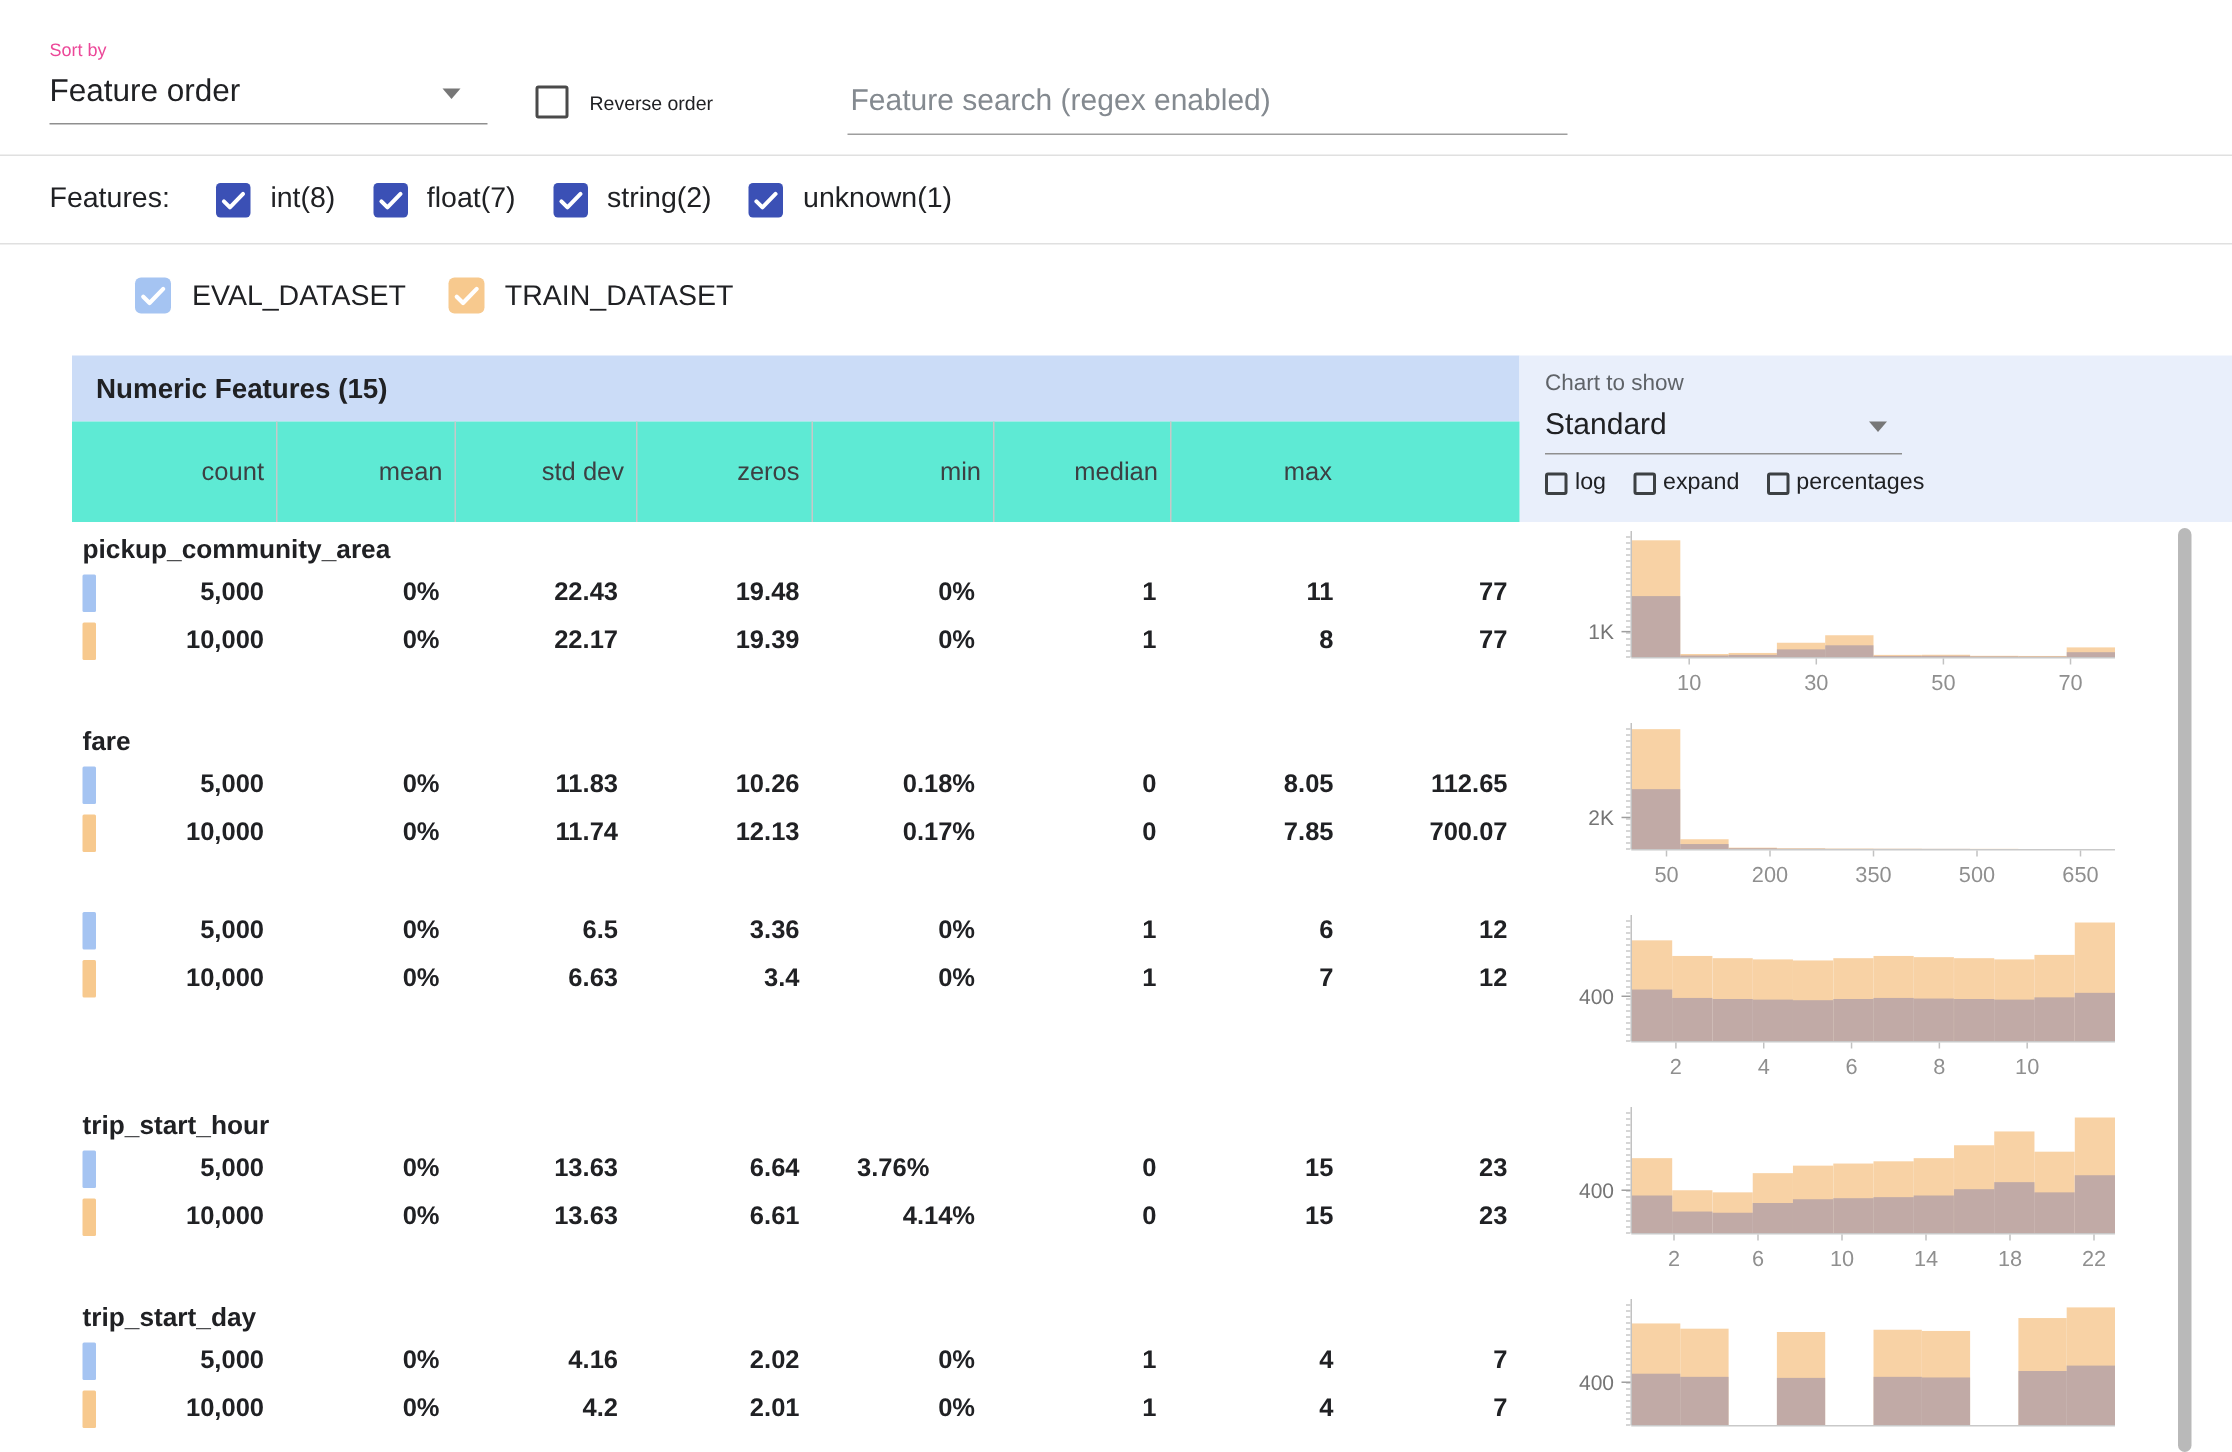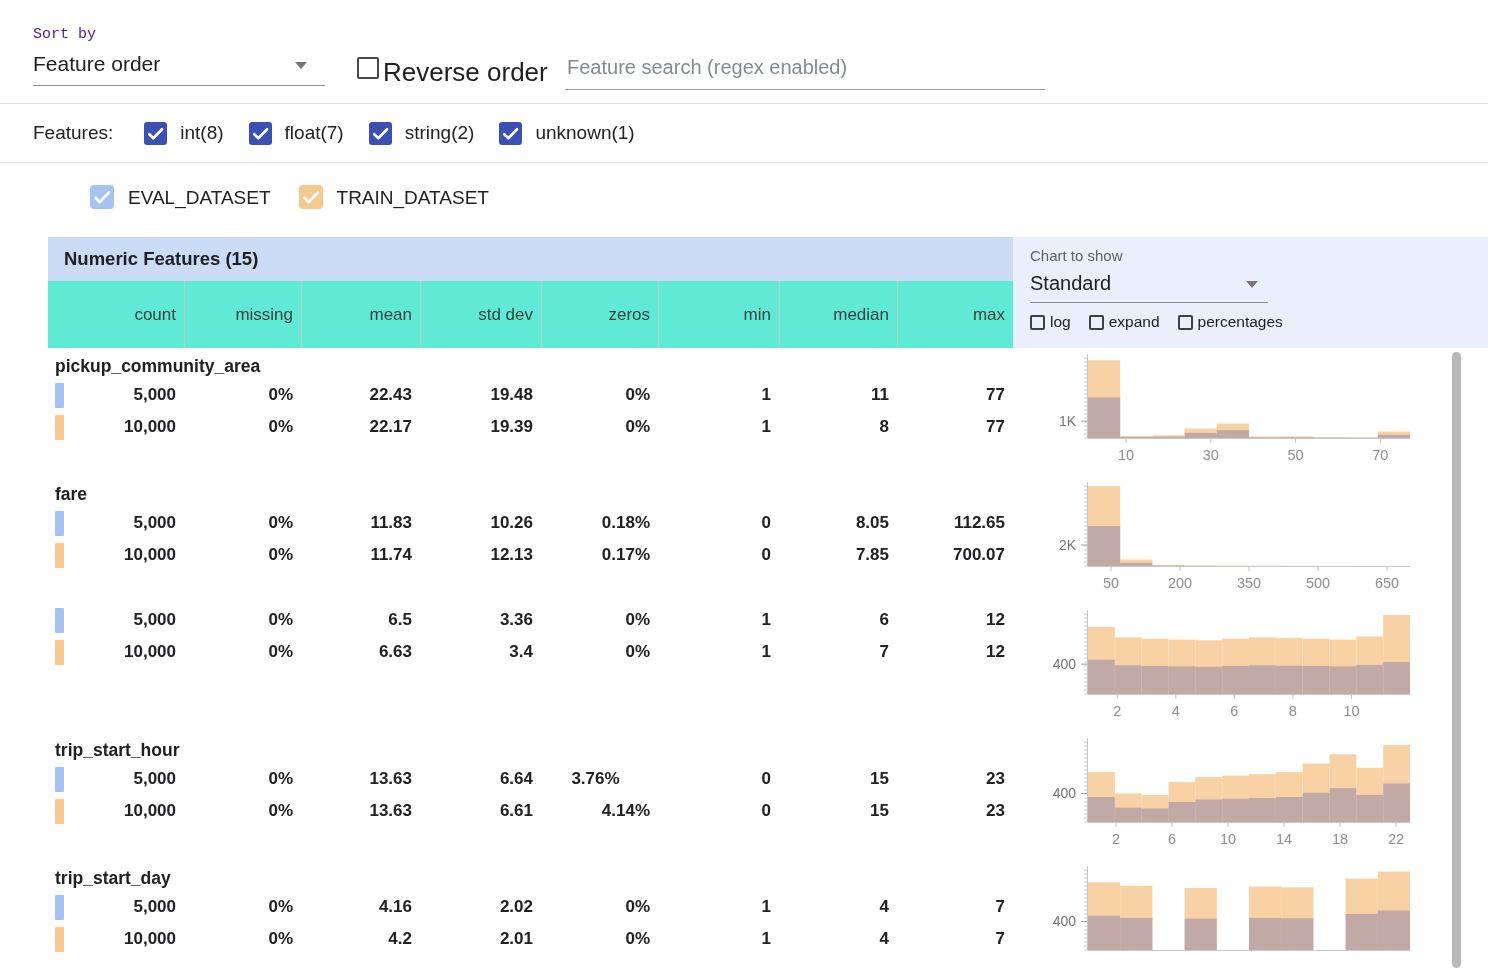--- a/index.html
+++ b/index.html
@@ -5,26 +5,26 @@
   * { box-sizing: border-box; margin: 0; padding: 0; }
   html, body { background: #ffffff; }
   body {
     width: 1488px; height: 968px; position: relative; overflow: hidden;
     font-family: "Liberation Sans", "DejaVu Sans", sans-serif;
     color: #202124;
   }
   
   .topbar { position: absolute; left: 0; top: 0; width: 1488px; height: 104px; border-bottom: 1px solid #e0e0e0; }
   .sort-group { position: absolute; left: 33px; top: 26px; width: 292px; }
-  .sort-by { font-size: 15px; color: #4c1d95; font-family: Liberation Mono, monospace; }
+  .sort-by { font-size: 12px; color: #ec4899; }
   .sort-select { position: relative; width: 292px; border-bottom: 1px solid #8f8f8f; font-size: 21px; padding: 9px 0 9px 0; cursor: pointer; }
   .dd-arrow { position: absolute; right: 18px; top: 50%; margin-top: -2px; width: 0; height: 0;
     border-left: 6px solid transparent; border-right: 6px solid transparent; border-top: 7px solid #777; }
   .cp-select .dd-arrow { right: 10px; }
-  .reverse { position: absolute; left: 357px; top: 57px; display: flex; align-items: flex-start; gap: 4px; font-size: 26px; cursor: pointer; }
+  .reverse { position: absolute; left: 357px; top: 57px; display: flex; align-items: center; gap: 14px; font-size: 13px; cursor: pointer; }
   .cb-empty { width: 22px; height: 22px; border: 2px solid #4a4a4a; border-radius: 2px; background: #fff; flex: 0 0 auto; }
   .search { position: absolute; left: 565px; top: 50px; width: 480px; border: none; border-bottom: 1px solid #9e9e9e;
     font-size: 20px; padding: 6px 2px 10px 2px; outline: none; color: #202124; font-family: inherit; background: transparent; }
   .search::placeholder { color: #848a90; }
   
   .features-row { position: absolute; left: 0; top: 104px; width: 1488px; height: 59px; border-bottom: 1px solid #e0e0e0;
     display: flex; align-items: center; padding-left: 33px; }
   .features-label { font-size: 19px; margin-right: 31px; }
   .ftype { display: flex; align-items: center; gap: 13px; margin-right: 25px; font-size: 19px; cursor: pointer; }
   .cb { display: inline-block; flex: 0 0 auto; }
@@ -158,21 +158,20 @@
     </label>
     <label class="cp-toggle">
       <span class="cb-small"></span>
       <span>percentages</span>
     </label>
   </div>
 </div>
 
 <div class="col-headers" id="col-headers">
     <div class="col-head" style="width: 136px;">count</div>
-    <div class="col-head" style="width: 117px;">missing</div>
     <div class="col-head" style="width: 119px;">mean</div>
     <div class="col-head" style="width: 121px;">std dev</div>
     <div class="col-head" style="width: 117px;">zeros</div>
     <div class="col-head" style="width: 121px;">min</div>
     <div class="col-head" style="width: 118px;">median</div>
     <div class="col-head" style="width: 116px;">max</div>
   </div>
 
 <div class="rows" id="feature-rows">
     <div class="feature-block">

